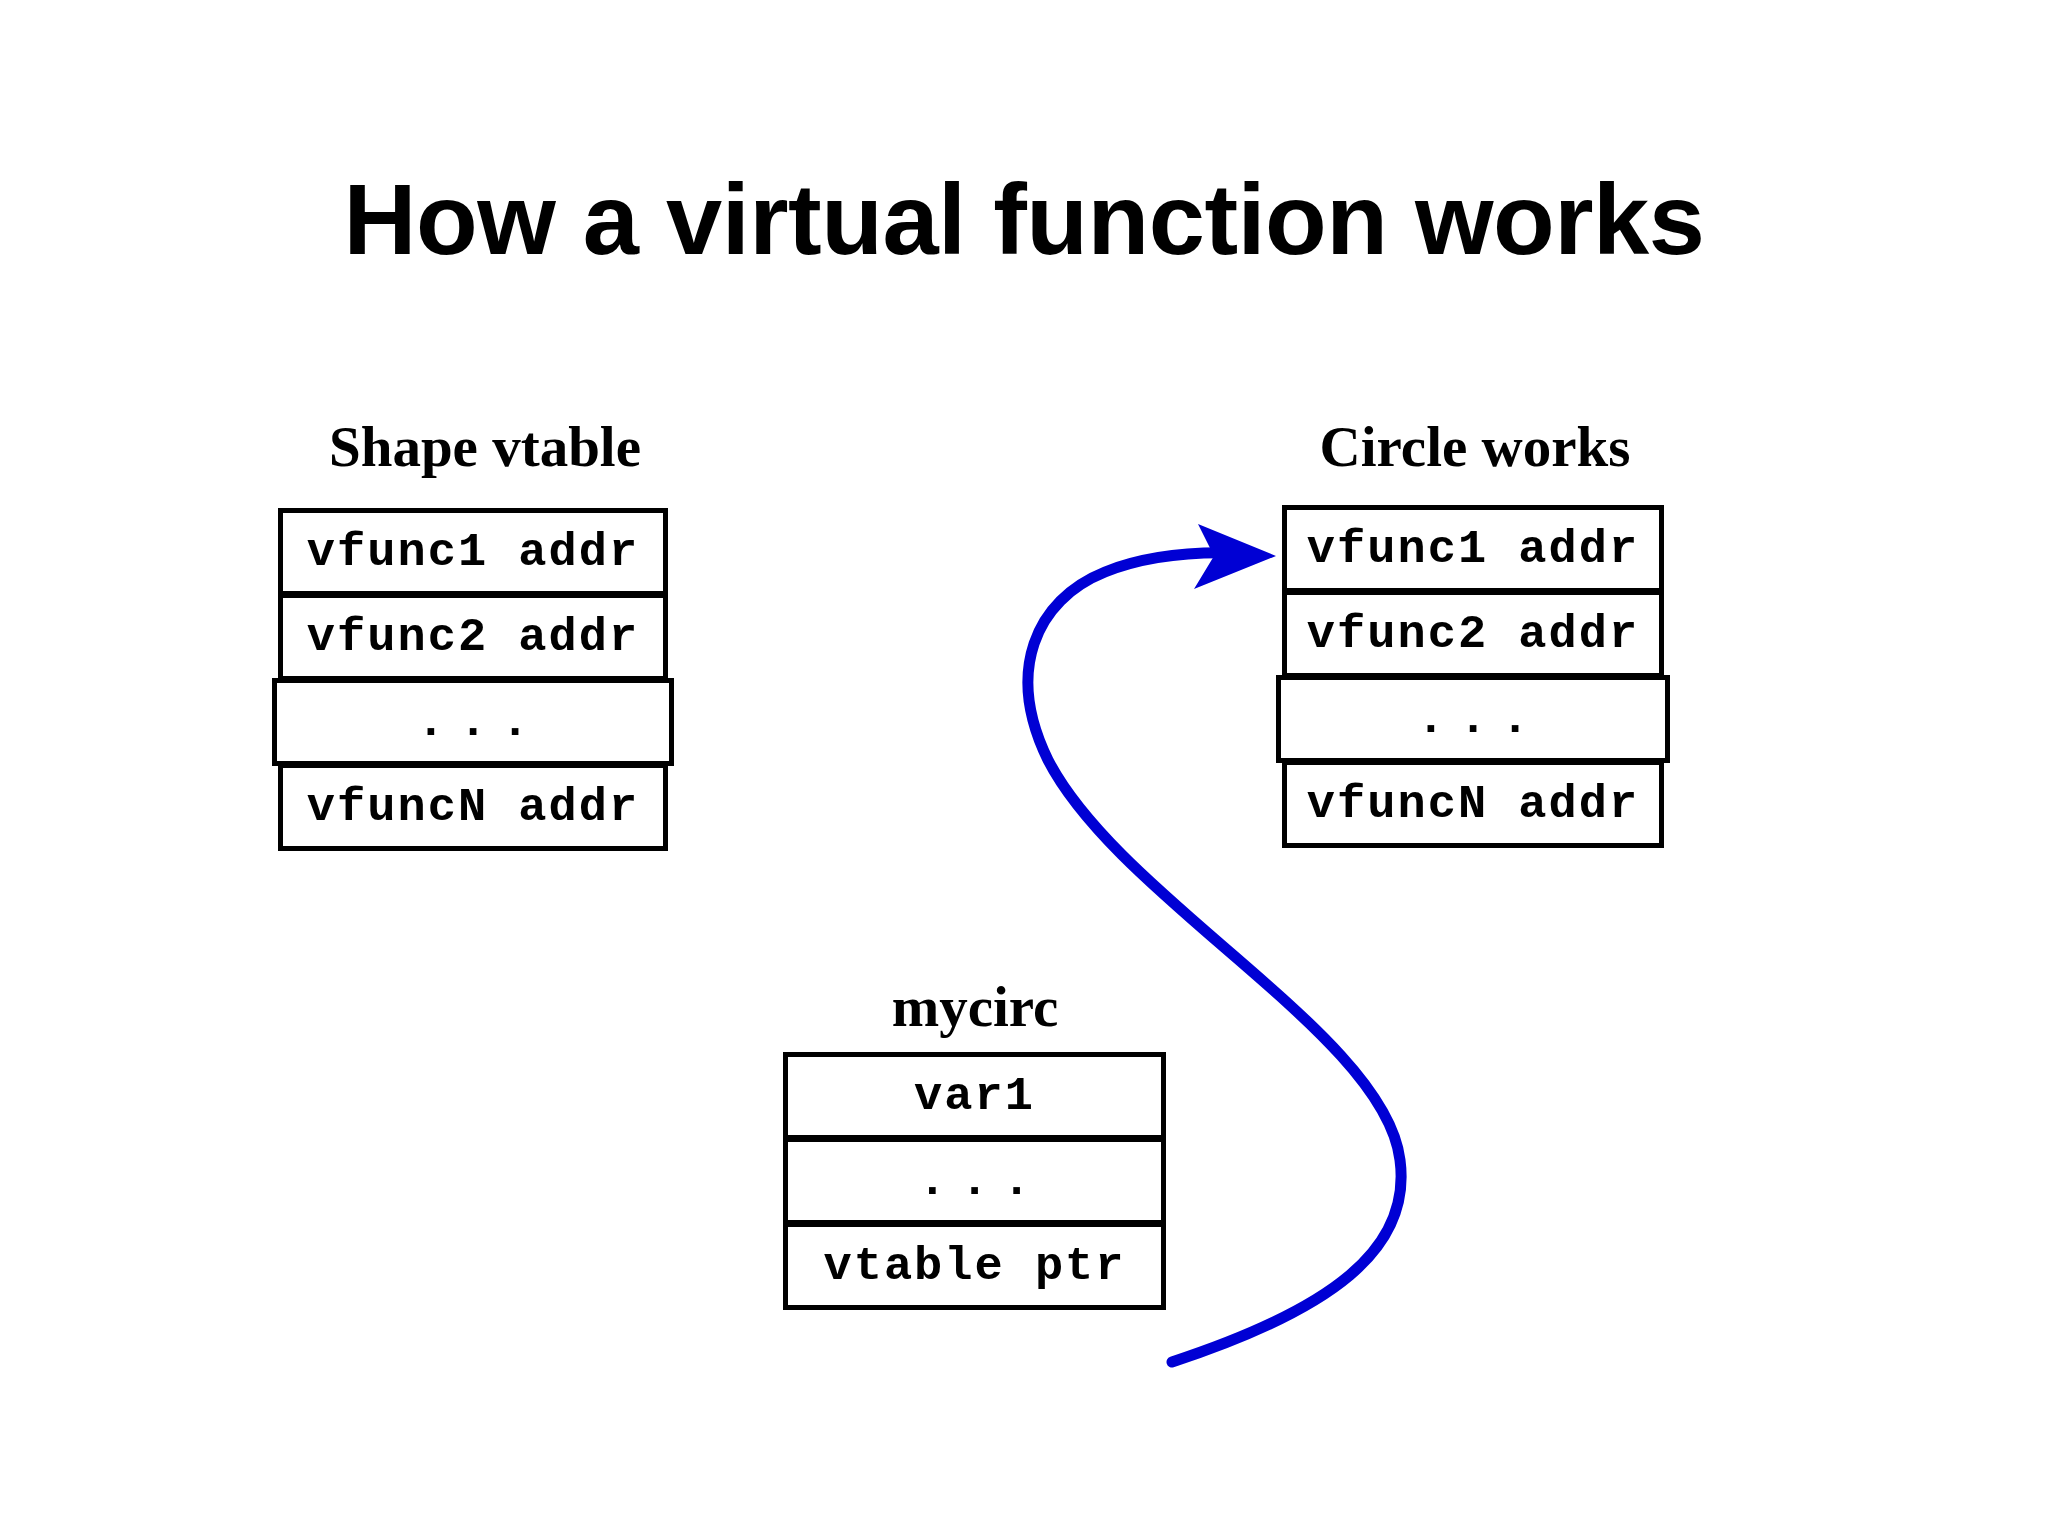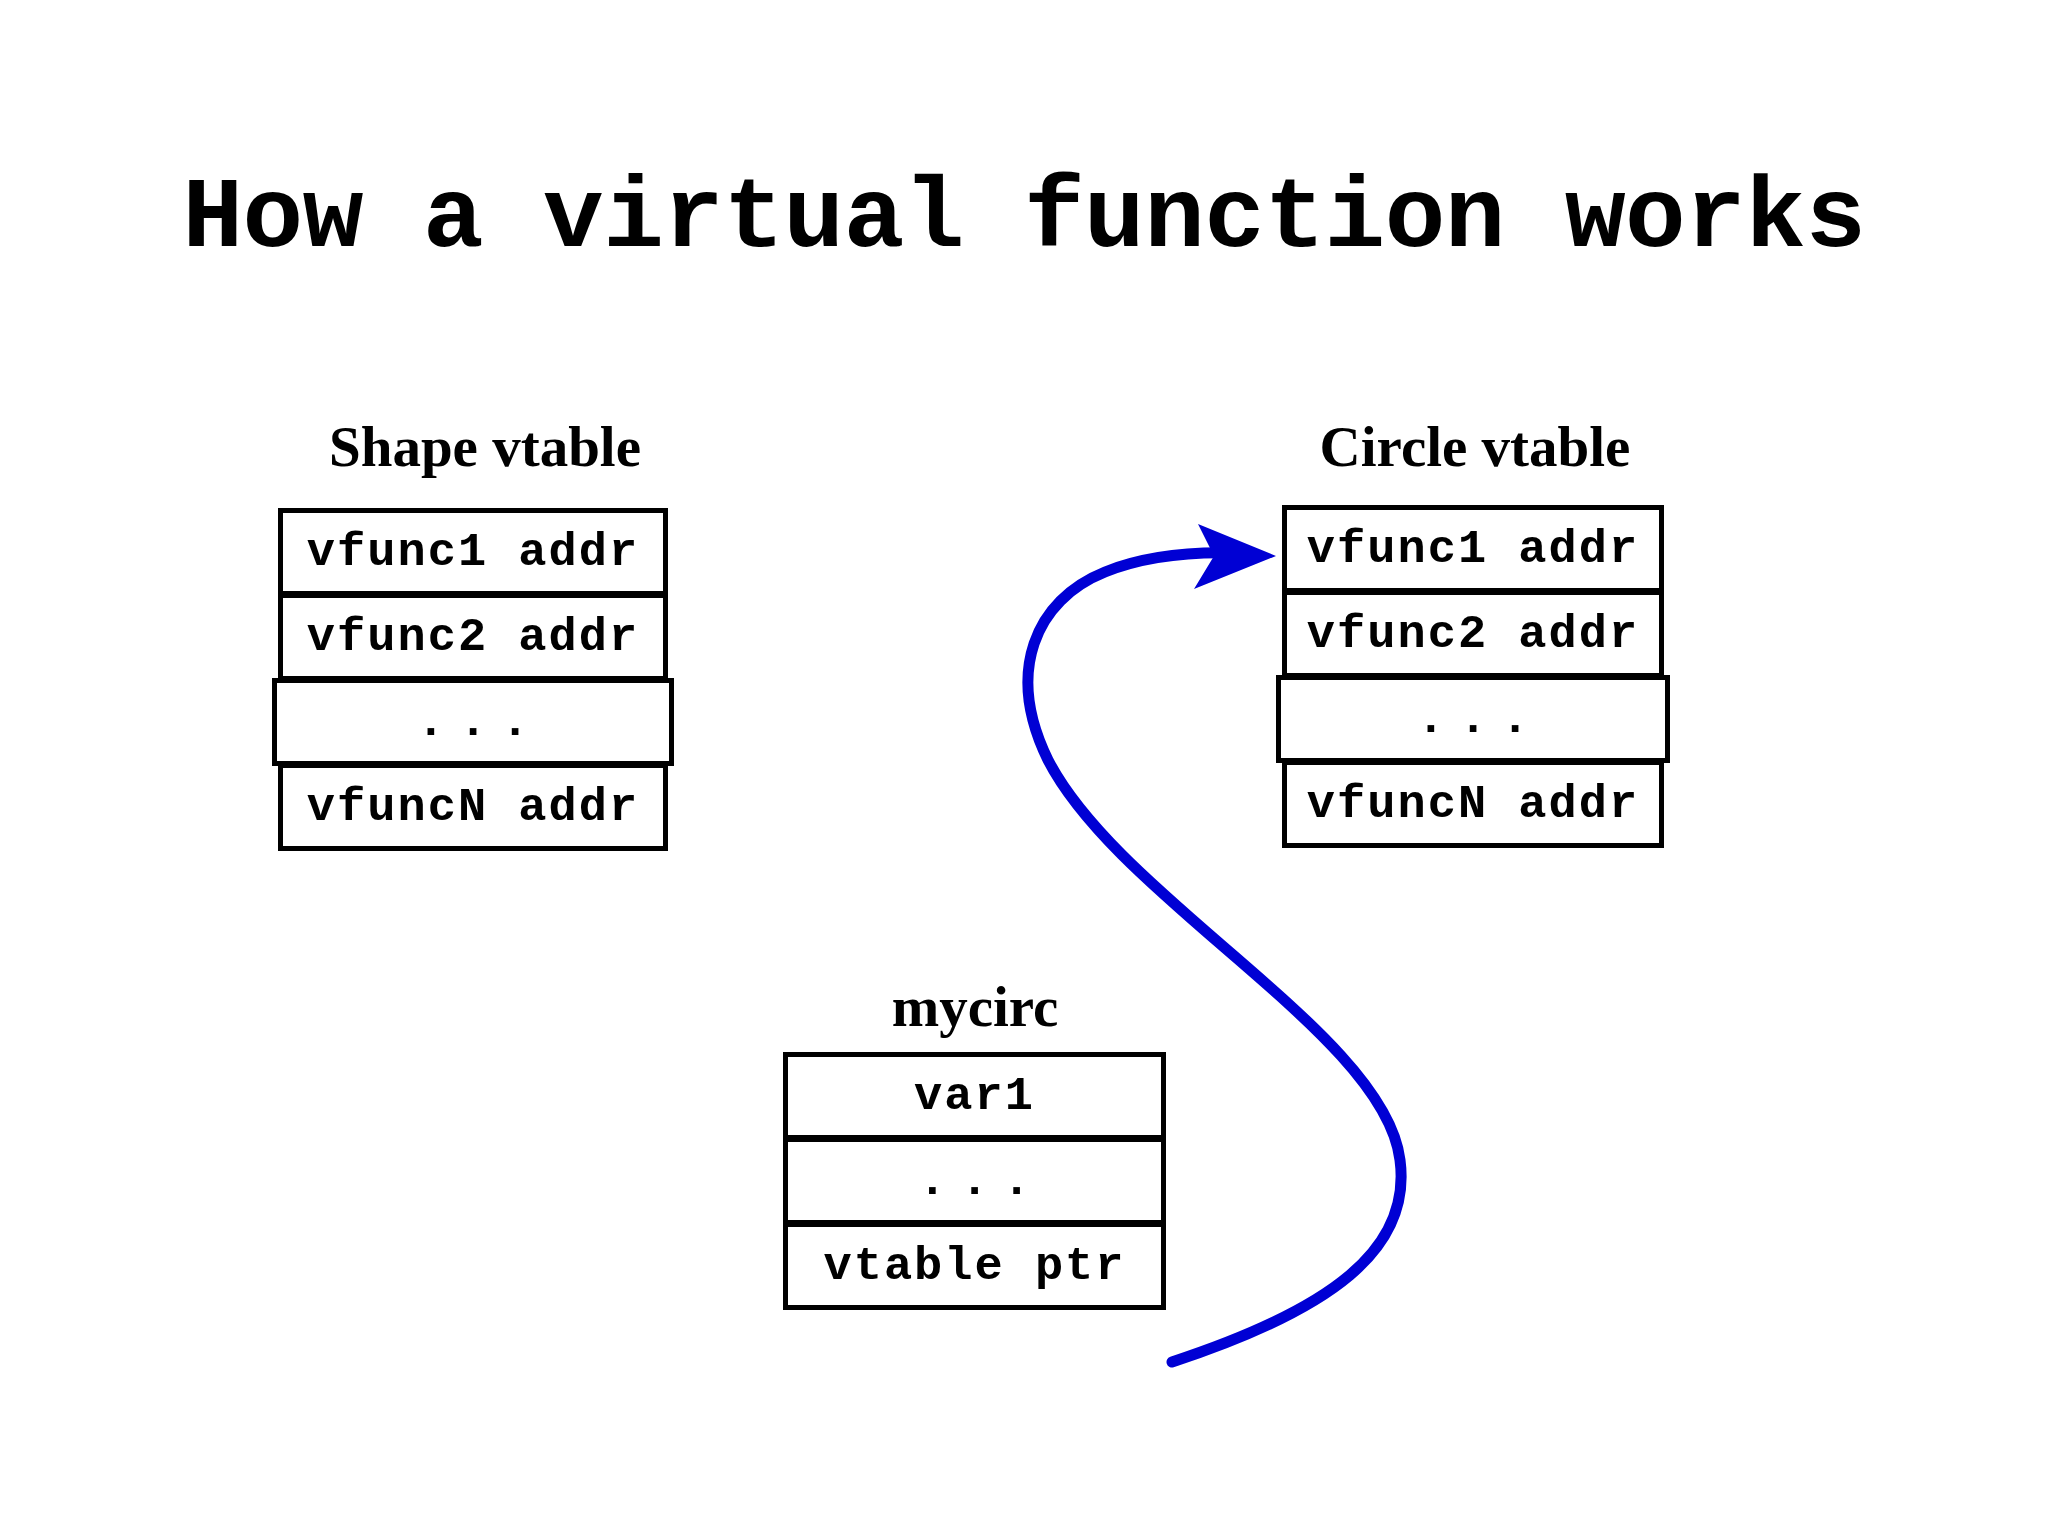--- a/index.html
+++ b/index.html
@@ -16,21 +16,21 @@
     font-family: "Liberation Serif", "DejaVu Serif", serif;
   }
 
   
   .slide-title {
     position: absolute;
     left: 0;
     top: 166px;
     width: 2048px;
     text-align: center;
-    font-family: Liberation Mono, monospace;
+    font-family: Liberation Sans, sans-serif;
     font-weight: bold;
     font-size: 101px;
     line-height: 1.05;
     color: #000000;
     letter-spacing: -0.5px;
     white-space: nowrap;
   }
 
   
   .caption {
@@ -109,21 +109,21 @@
 
   <div class="caption" id="caption-shape">Shape vtable</div>
 
   <div class="struct" id="struct-shape">
     <div class="cell">vfunc1 addr</div>
     <div class="cell">vfunc2 addr</div>
     <div class="cell wide dots">...</div>
     <div class="cell">vfuncN addr</div>
   </div>
 
-  <div class="caption" id="caption-circle">Circle vtable</div>
+  <div class="caption" id="caption-circle">Circle works</div>
 
   <div class="struct" id="struct-circle">
     <div class="cell">vfunc1 addr</div>
     <div class="cell">vfunc2 addr</div>
     <div class="cell wide dots">...</div>
     <div class="cell">vfuncN addr</div>
   </div>
 
   <div class="caption" id="caption-mycirc">mycirc</div>
 

